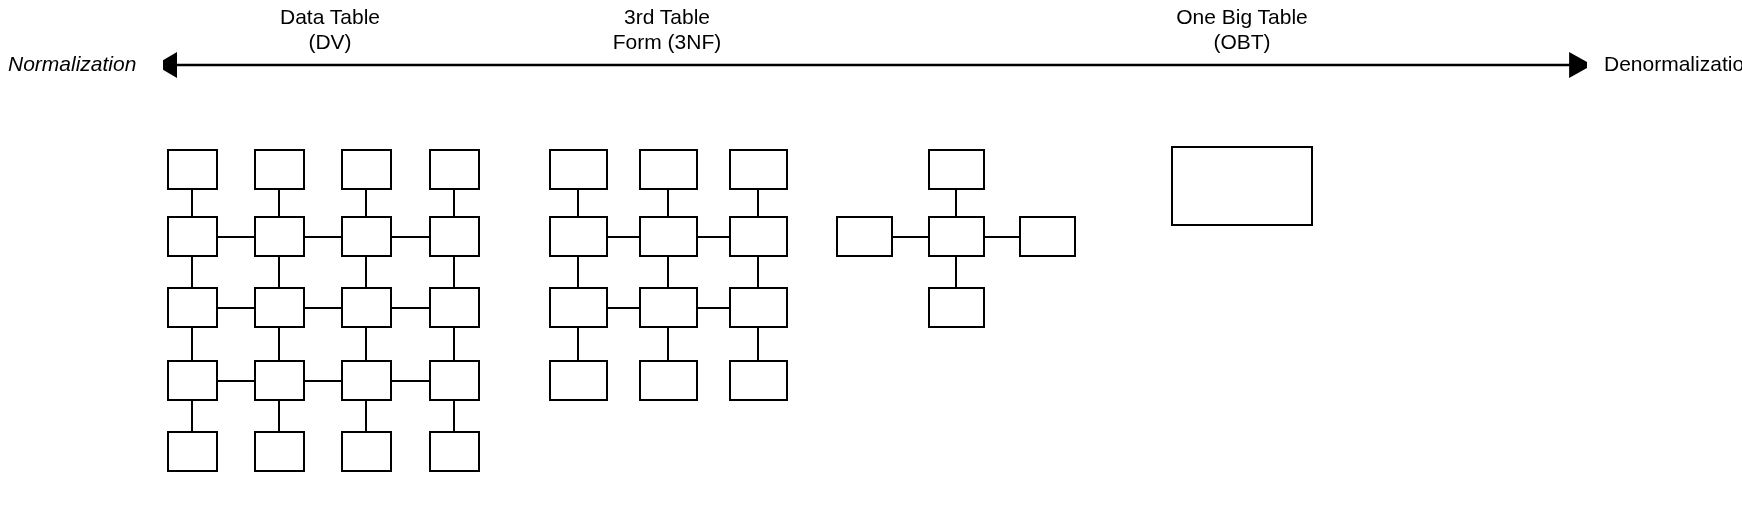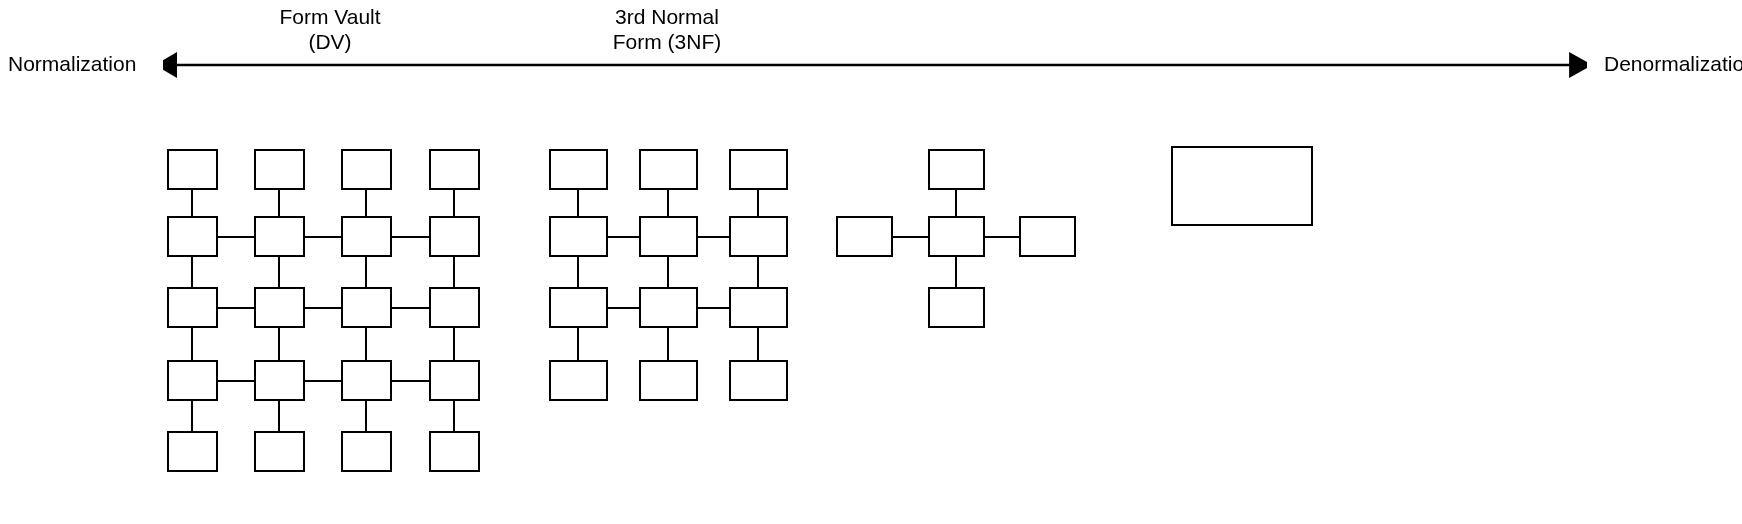--- a/index.html
+++ b/index.html
@@ -20,21 +20,21 @@
   }
 
   
   .axis-label {
     position: absolute;
     font-size: 21px;
     line-height: 24px;
     color: #000;
     white-space: nowrap;
   }
-  #axis-label-left  { left: 8px;   top: 52px; }
+  #axis-label-left  { left: 8px;   top: 52px; font-style: italic; }
   #axis-label-right { left: 1604px; top: 52px; }
 
   .stage-label {
     position: absolute;
     font-size: 21px;
     line-height: 25px;
     text-align: center;
     white-space: pre-line;
     color: #000;
   }
@@ -66,27 +66,29 @@
 </style>
 </head>
 <body>
 
 <div id="canvas">
 
   <div class="axis-label" id="axis-label-left">Normalization</div>
 
   <div class="axis-label" id="axis-label-right">Denormalization</div>
 
-  <div class="stage-label" style="left:230px; top:4px; width:200px;">Form Vault
+  <div class="stage-label" style="left:230px; top:4px; width:200px;">Data Table
 (DV)</div>
 
-  <div class="stage-label" style="left:567px; top:4px; width:200px;">3rd Normal
+  <div class="stage-label" style="left:567px; top:4px; width:200px;">3rd Table
 Form (3NF)</div>
 
 
+  <div class="stage-label" style="left:1142px; top:4px; width:200px;">One Big Table
+(OBT)</div>
 
   <div id="arrow-wrap">
     <svg width="1424" height="26" viewBox="0 0 1424 26">
       <defs>
         <marker id="headL" markerWidth="11" markerHeight="11" refX="9" refY="5.5" orient="auto" markerUnits="strokeWidth">
           <path d="M9,0.5 L0.5,5.5 L9,10.5 z" fill="#000000"></path>
         </marker>
         <marker id="headR" markerWidth="11" markerHeight="11" refX="2" refY="5.5" orient="auto" markerUnits="strokeWidth">
           <path d="M0.5,0.5 L9.5,5.5 L0.5,10.5 z" fill="#000000"></path>
         </marker>

